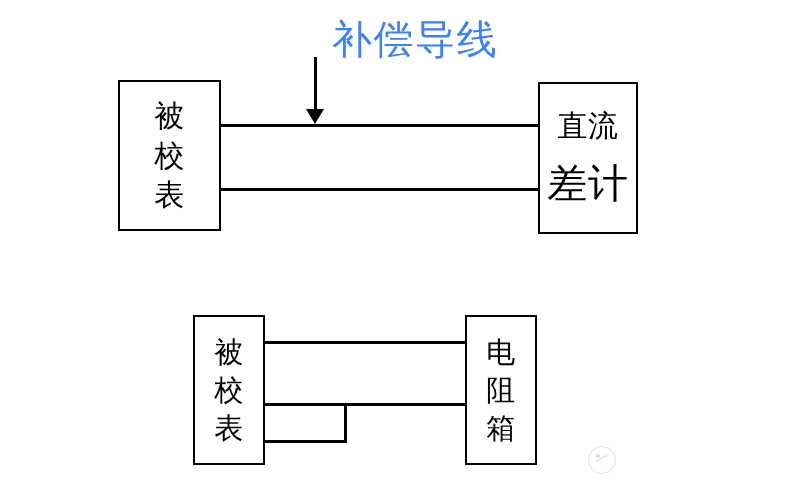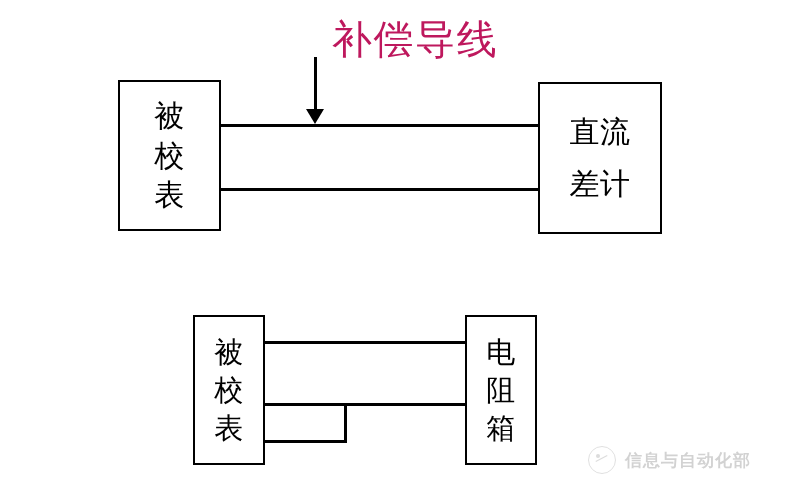--- a/index.html
+++ b/index.html
@@ -69,21 +69,21 @@
     height: 0;
     border-left: 9px solid transparent;
     border-right: 9px solid transparent;
     border-top: 15px solid #000000;
     z-index: 3;
   }
 
   
   .diagram-title {
     position: absolute;
-    color: #be185d;
+    color: #3b82f6;
     white-space: nowrap;
     letter-spacing: 0.04em;
     z-index: 6;
   }
 
   
   .watermark {
     position: absolute;
     display: flex;
     align-items: center;
@@ -139,24 +139,24 @@
   <div class="wire-h" style="left:218px; top:188px; width:322px;"></div>
 
   <div class="dbox" style="left:118px; top:80px; width:103px; height:151px;">
     <div class="lines">
       <span class="lbl-line" style="font-size:30px;">被</span>
       <span class="lbl-line" style="font-size:30px;">校</span>
       <span class="lbl-line" style="font-size:30px;">表</span>
     </div>
   </div>
 
-  <div class="dbox" style="left:538px; top:82px; width:124px; height:152px;">
+  <div class="dbox" style="left:538px; top:82px; width:100px; height:152px;">
     <div class="lines">
       <span class="lbl-line" style="font-size:30px;">直流</span>
-      <span class="lbl-line" style="font-size:30px;margin-top:12px;">差计</span>
+      <span class="lbl-line" style="font-size:40px;margin-top:12px;">差计</span>
     </div>
   </div>
 
   <div class="wire-h" style="left:263px; top:341px; width:205px;"></div>
 
   <div class="wire-h" style="left:263px; top:403px; width:205px;"></div>
 
   <div class="wire-v" style="left:344px; top:403px; height:40px;"></div>
   <div class="wire-h" style="left:263px; top:440px; width:84px;"></div>
 
@@ -171,16 +171,15 @@
   <div class="dbox" style="left:465px; top:315px; width:72px; height:150px;">
     <div class="lines">
       <span class="lbl-line" style="font-size:29px;">电</span>
       <span class="lbl-line" style="font-size:29px;">阻</span>
       <span class="lbl-line" style="font-size:29px;">箱</span>
     </div>
   </div>
 
   <div class="watermark" style="left:588px; top:446px;">
     <div class="wm-logo"></div>
-    <div class="wm-text">信息与自动化部</div>
   </div>
 
 </div>
 
 </body></html>

